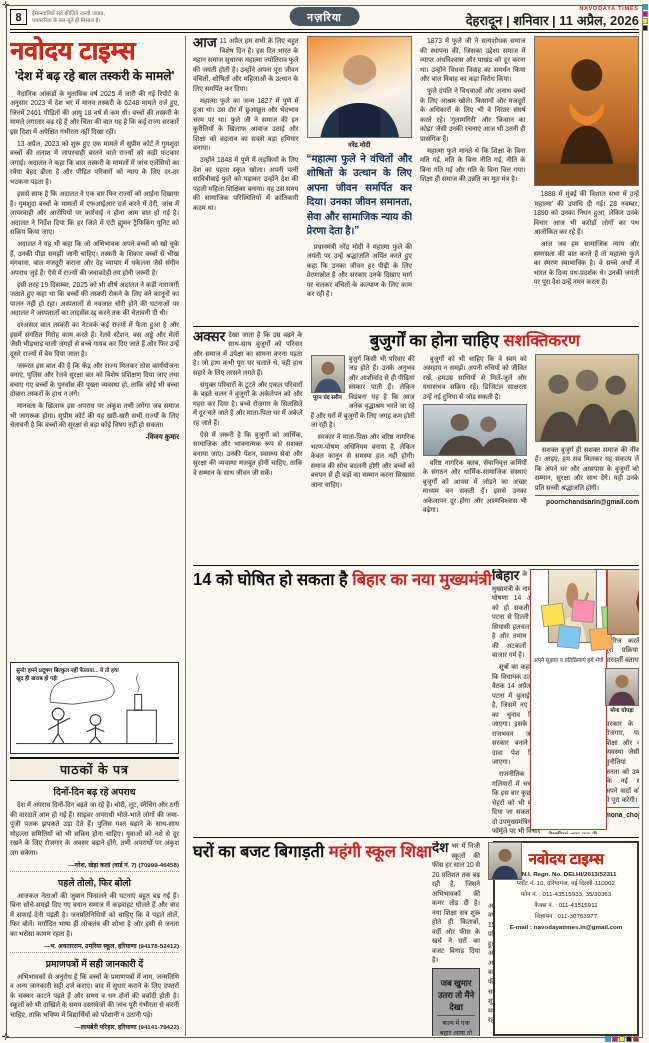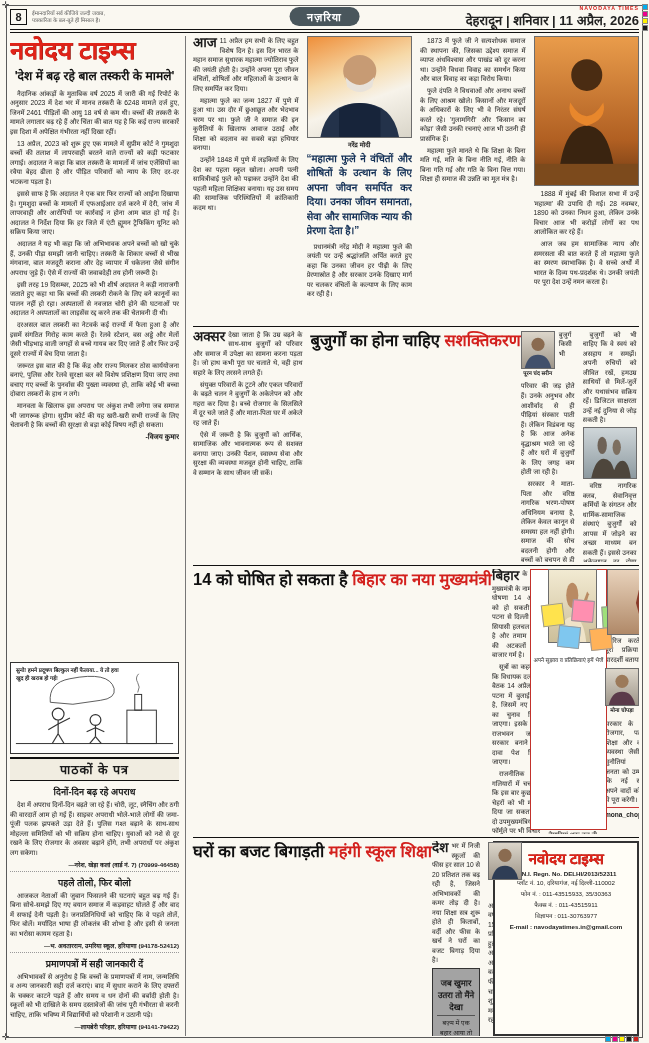--- a/index.html
+++ b/index.html
@@ -248,21 +248,21 @@
 
         <hr class="sec-rule">
 
         <section class="seniors">
           <div class="cols" style="flex:1">
             <div class="c bodytext">
               <p style="text-indent:0"><span class="lead-word">अक्सर</span><span>देखा जाता है कि उम्र बढ़ने के साथ-साथ बुजुर्गों को परिवार और समाज में उपेक्षा का सामना करना पड़ता है। जो हाथ कभी पूरा घर चलाते थे, वही हाथ सहारे के लिए तरसने लगते हैं।</span></p>
               <p>संयुक्त परिवारों के टूटने और एकल परिवारों के बढ़ते चलन ने बुजुर्गों के अकेलेपन को और गहरा कर दिया है। बच्चे रोजगार के सिलसिले में दूर चले जाते हैं और माता-पिता घर में अकेले रह जाते हैं।</p>
               <p>ऐसे में जरूरी है कि बुजुर्गों को आर्थिक, सामाजिक और भावनात्मक रूप से सशक्त बनाया जाए। उनकी पेंशन, स्वास्थ्य सेवा और सुरक्षा की व्यवस्था मजबूत होनी चाहिए, ताकि वे सम्मान के साथ जीवन जी सकें।</p>
             </div>
-            <div style="flex:3 1 0;min-width:0;display:flex;min-height:0">
+            <div style="flex:3 1 0;min-width:0;display:flex;flex-direction:column;min-height:0">
               <h1 class="sec-h h-lg">
                 <span>बुजुर्गों का होना चाहिए</span>
                 <span class="red">सशक्तिकरण</span>
               </h1>
               <div class="cols">
                 <div class="c bodytext">
                   <div class="author">
                     <div class="ph">
                       <svg viewBox="0 0 34 38" preserveAspectRatio="none">
                           <circle cx="17" cy="13" r="7" fill="#8a6b50"></circle>

